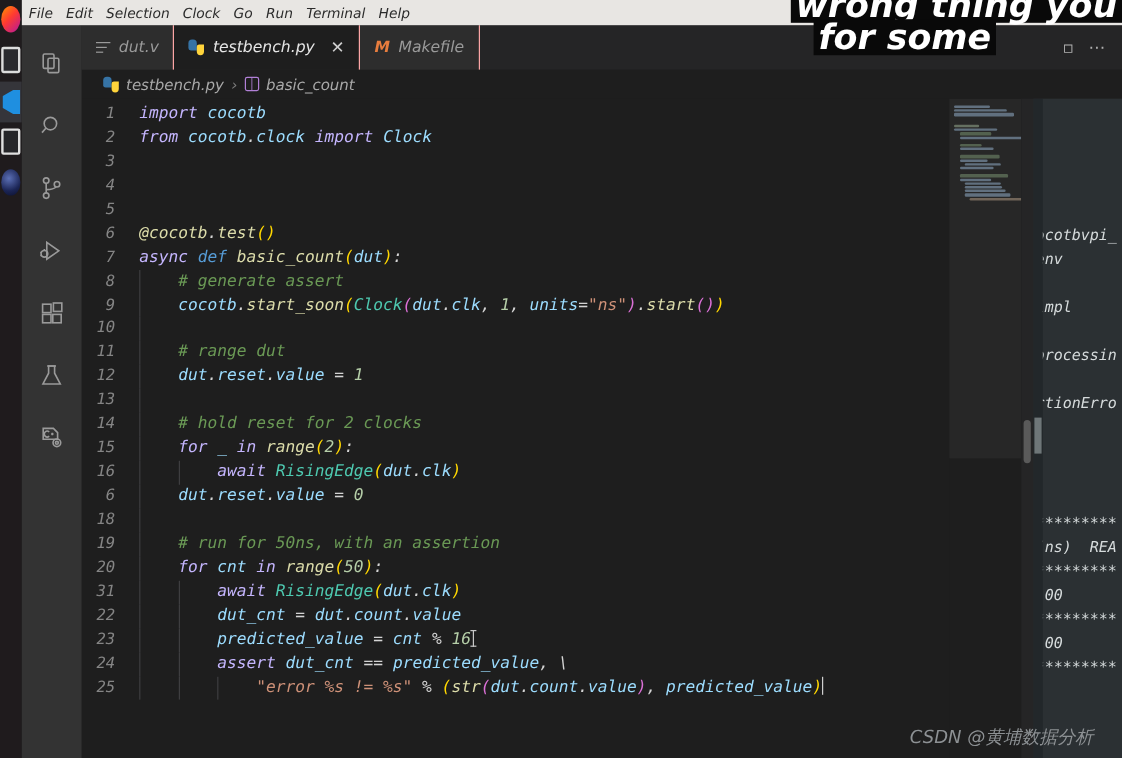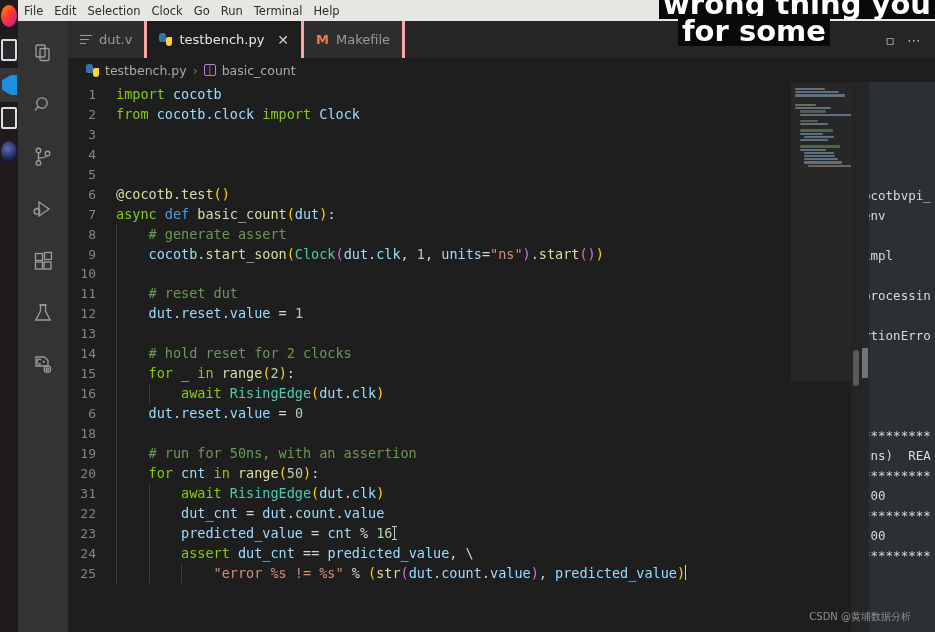--- a/index.html
+++ b/index.html
@@ -1,19 +1,19 @@
 <!DOCTYPE html>
 <html><head>
 <meta charset="utf-8">
 <style>
   * { box-sizing: border-box; margin:0; padding:0; }
   html,body { width:935px; height:632px; overflow:hidden; background:#1e1e1e;
     font-family:"DejaVu Sans","Liberation Sans",sans-serif; }
 
-  #root { position:relative; width:935px; height:632px; background:#1e1e1e; }
+  #root { position:relative; width:935px; height:632px; background:#1e1e1e;font-style:italic; }
 
   
   .dock { position:absolute; left:0; top:0; width:18px; height:632px;
           background:#1f1b1d; z-index:40; }
   .dock-item { width:18px; height:34px; position:relative; }
   .dock-ico { position:absolute; left:1px; top:5px; width:16px; height:22px; }
   .d-firefox { background:linear-gradient(135deg,#ff9500 0%,#ff3b30 45%,#b5179e 100%);
                border-radius:50%; }
   .d-files { background:#2a2a2e; border:2px solid #dcdcdc; border-radius:2px; }
   .d-code-wrap { position:absolute; left:0; top:0; width:18px; height:34px; background:#35353a; }
@@ -33,21 +33,21 @@
   .activitybar { position:absolute; left:18px; top:21px; width:50px; height:611px;
     background:#333333; display:flex; flex-direction:column; align-items:center;
     padding-top:8px; z-index:20; }
   .act-item { width:50px; height:52px; display:flex; align-items:center; justify-content:center; }
   .act-item svg { stroke:#9a9a9a; fill:none; stroke-width:1.35; }
 
   
   .tabbar { position:absolute; left:68px; top:21px; width:867px; height:37px;
     background:#252526; display:flex; align-items:stretch; z-index:10; }
   .tab { display:flex; align-items:center; gap:7px; padding:0 12px;
-    font-size:13px; color:#9a9a9a; background:#2d2d2d; border-right:3px solid #fca5a5;
+    font-size:13px; color:#9a9a9a; background:#2d2d2d; border-right:1px solid #fca5a5;
     white-space:nowrap; position:relative; }
   .tab.active { background:#1e1e1e; color:#e6e6e6; }
   .tab .tclose { margin-left:6px; font-size:14px; color:#cfcfcf; line-height:1; }
   .ico-v { display:inline-block; width:12px; height:12px; position:relative; }
   .ico-v i { position:absolute; left:0; height:1.6px; background:#9a9a9a; display:block; }
   .ico-v i:nth-child(1){top:1px;width:12px;} .ico-v i:nth-child(2){top:5px;width:9px;}
   .ico-v i:nth-child(3){top:9px;width:6px;}
   .ico-py { display:inline-block; width:13px; height:13px; position:relative; }
   .ico-py b { position:absolute; width:6.5px; height:9px; display:block; }
   .ico-py b:nth-child(1){ left:0; top:0; background:#3673a5; border-radius:3px 3px 0 2px; }
@@ -70,21 +70,21 @@
   .editor { position:absolute; left:68px; top:82px; width:723px; height:550px;
     background:#1e1e1e; overflow:hidden; z-index:5; }
   .code { position:relative; font-family:"DejaVu Sans Mono","Liberation Mono",monospace;
     font-size:13.5px; line-height:19.95px; padding-top:3px; }
   .row { display:flex; height:19.95px; white-space:pre; }
   .ln { width:48px; text-align:right; padding-right:20px; color:#858585; flex:none;
     font-size:13px; }
   .src { position:relative; color:#d4d4d4; }
   .guide { position:absolute; top:0; height:19.95px; width:1px; background:#3e3e40; }
 
-  .k-kw { color:#84cc16; }      
+  .k-kw { color:#c4b5fd; }      
   .k-kw2{ color:#569cd6; }      
   .k-mod{ color:#4ec9b0; }      
   .k-fn { color:#dcdcaa; }      
   .k-var{ color:#9cdcfe; }      
   .k-num{ color:#b5cea8; }      
   .k-str{ color:#ce9178; }      
   .k-cm { color:#6a9955; }      
   .k-punc{ color:#d4d4d4; }
   .k-par1{ color:#ffd700; }
   .k-par2{ color:#da70d6; }
@@ -125,21 +125,21 @@
   
   .overlay { position:absolute; right:0; top:0; z-index:60;
     font-family:"DejaVu Sans","Liberation Sans",sans-serif; }
   .ov-line { background:#090909; color:#ffffff; font-size:29px; font-weight:600;
     line-height:30px; padding:0 4px; white-space:nowrap; display:block; }
   .ov-l1 { position:absolute; right:0; top:-11px; }
   .ov-l2 { position:absolute; right:105px; top:16px; }
 
   
   .watermark { position:absolute; right:24px; bottom:8px; z-index:50;
-    font-size:10px; color:#8d9194; white-space:nowrap;
+    font-size:15px; color:#8d9194; white-space:nowrap;
     font-family:"DejaVu Sans","Liberation Sans",sans-serif; }
 </style>
 </head>
 <body>
 
 <div id="root">
 
   <div class="dock">
     <div class="dock-item">
       <div class="dock-ico d-firefox"></div>
@@ -292,21 +292,21 @@
       <div class="row"><span class="ln">6</span><span class="src"><span class="k-dec">@cocotb</span><span class="k-punc">.</span><span class="k-dec">test</span><span class="k-par1">()</span></span></div>
 
       <div class="row"><span class="ln">7</span><span class="src"><span class="k-kw">async</span> <span class="k-kw2">def</span> <span class="k-fn">basic_count</span><span class="k-par1">(</span><span class="k-var">dut</span><span class="k-par1">)</span><span class="k-punc">:</span></span></div>
 
       <div class="row"><span class="ln">8</span><span class="src"><span class="guide" style="left:0px"></span>    <span class="k-cm"># generate assert</span></span></div>
 
       <div class="row"><span class="ln">9</span><span class="src"><span class="guide" style="left:0px"></span>    <span class="k-var">cocotb</span><span class="k-punc">.</span><span class="k-fn">start_soon</span><span class="k-par1">(</span><span class="k-mod">Clock</span><span class="k-par2">(</span><span class="k-var">dut</span><span class="k-punc">.</span><span class="k-var">clk</span><span class="k-punc">,</span> <span class="k-num">1</span><span class="k-punc">,</span> <span class="k-var">units</span><span class="k-punc">=</span><span class="k-str">"ns"</span><span class="k-par2">)</span><span class="k-punc">.</span><span class="k-fn">start</span><span class="k-par2">()</span><span class="k-par1">)</span></span></div>
 
       <div class="row"><span class="ln">10</span><span class="src"><span class="guide" style="left:0px"></span></span></div>
 
-      <div class="row"><span class="ln">11</span><span class="src"><span class="guide" style="left:0px"></span>    <span class="k-cm"># reset dut</span></span></div>
+      <div class="row"><span class="ln">11</span><span class="src"><span class="guide" style="left:0px"></span>    <span class="k-cm"># range dut</span></span></div>
 
       <div class="row"><span class="ln">12</span><span class="src"><span class="guide" style="left:0px"></span>    <span class="k-var">dut</span><span class="k-punc">.</span><span class="k-var">reset</span><span class="k-punc">.</span><span class="k-var">value</span> <span class="k-punc">=</span> <span class="k-num">1</span></span></div>
 
       <div class="row"><span class="ln">13</span><span class="src"><span class="guide" style="left:0px"></span></span></div>
 
       <div class="row"><span class="ln">14</span><span class="src"><span class="guide" style="left:0px"></span>    <span class="k-cm"># hold reset for 2 clocks</span></span></div>
 
       <div class="row"><span class="ln">15</span><span class="src"><span class="guide" style="left:0px"></span>    <span class="k-kw">for</span> <span class="k-var">_</span> <span class="k-kw">in</span> <span class="k-fn">range</span><span class="k-par1">(</span><span class="k-num">2</span><span class="k-par1">)</span><span class="k-punc">:</span></span></div>
 
       <div class="row"><span class="ln">16</span><span class="src"><span class="guide" style="left:0px"></span><span class="guide" style="left:32.5px"></span>        <span class="k-kw">await</span> <span class="k-mod">RisingEdge</span><span class="k-par1">(</span><span class="k-var">dut</span><span class="k-punc">.</span><span class="k-var">clk</span><span class="k-par1">)</span></span></div>

